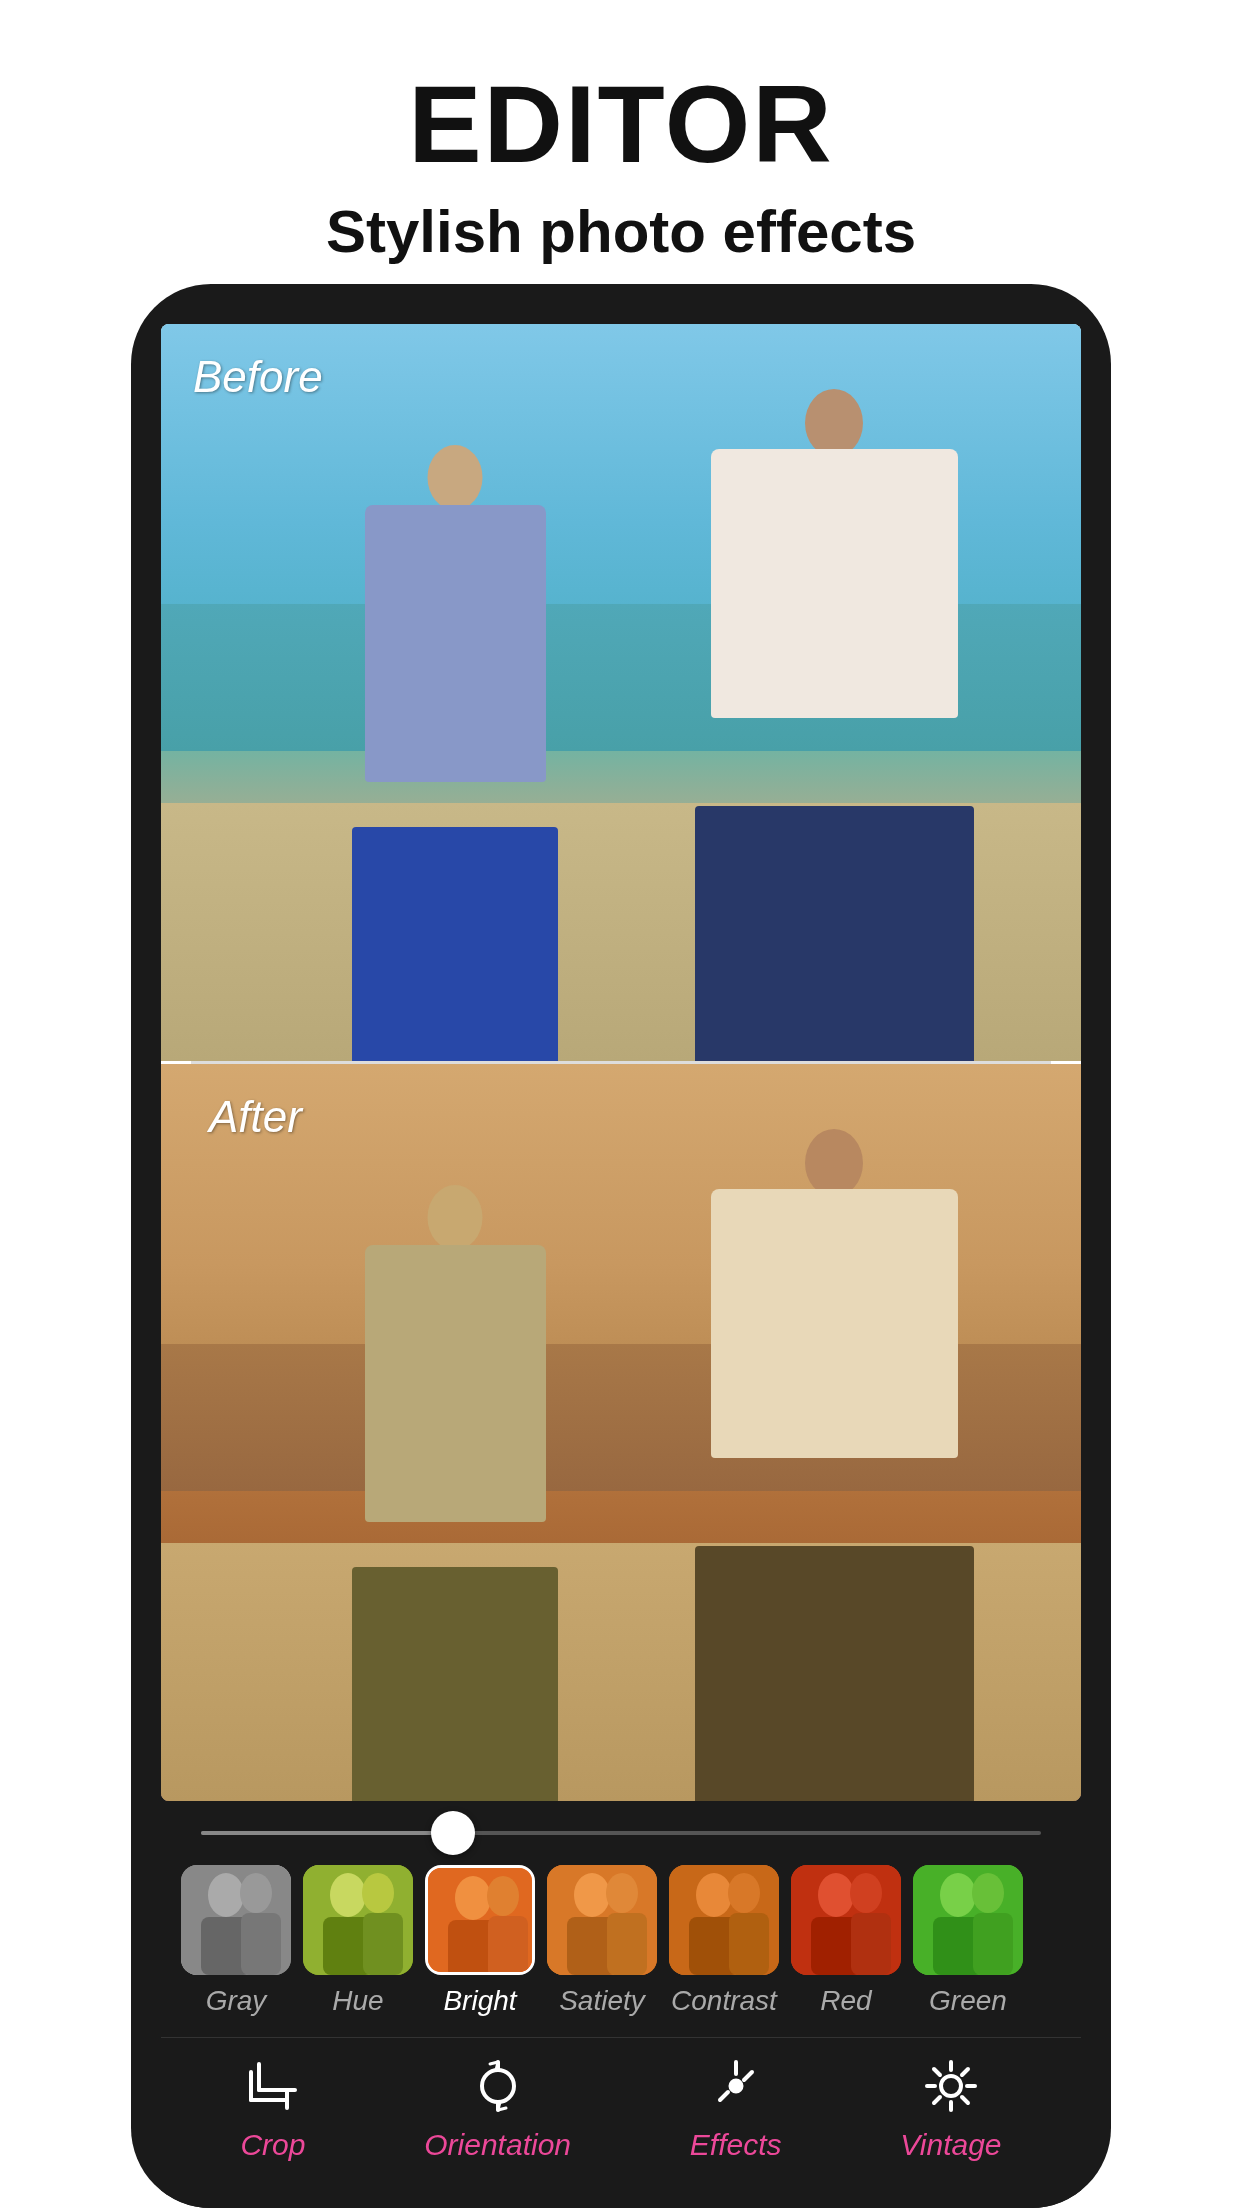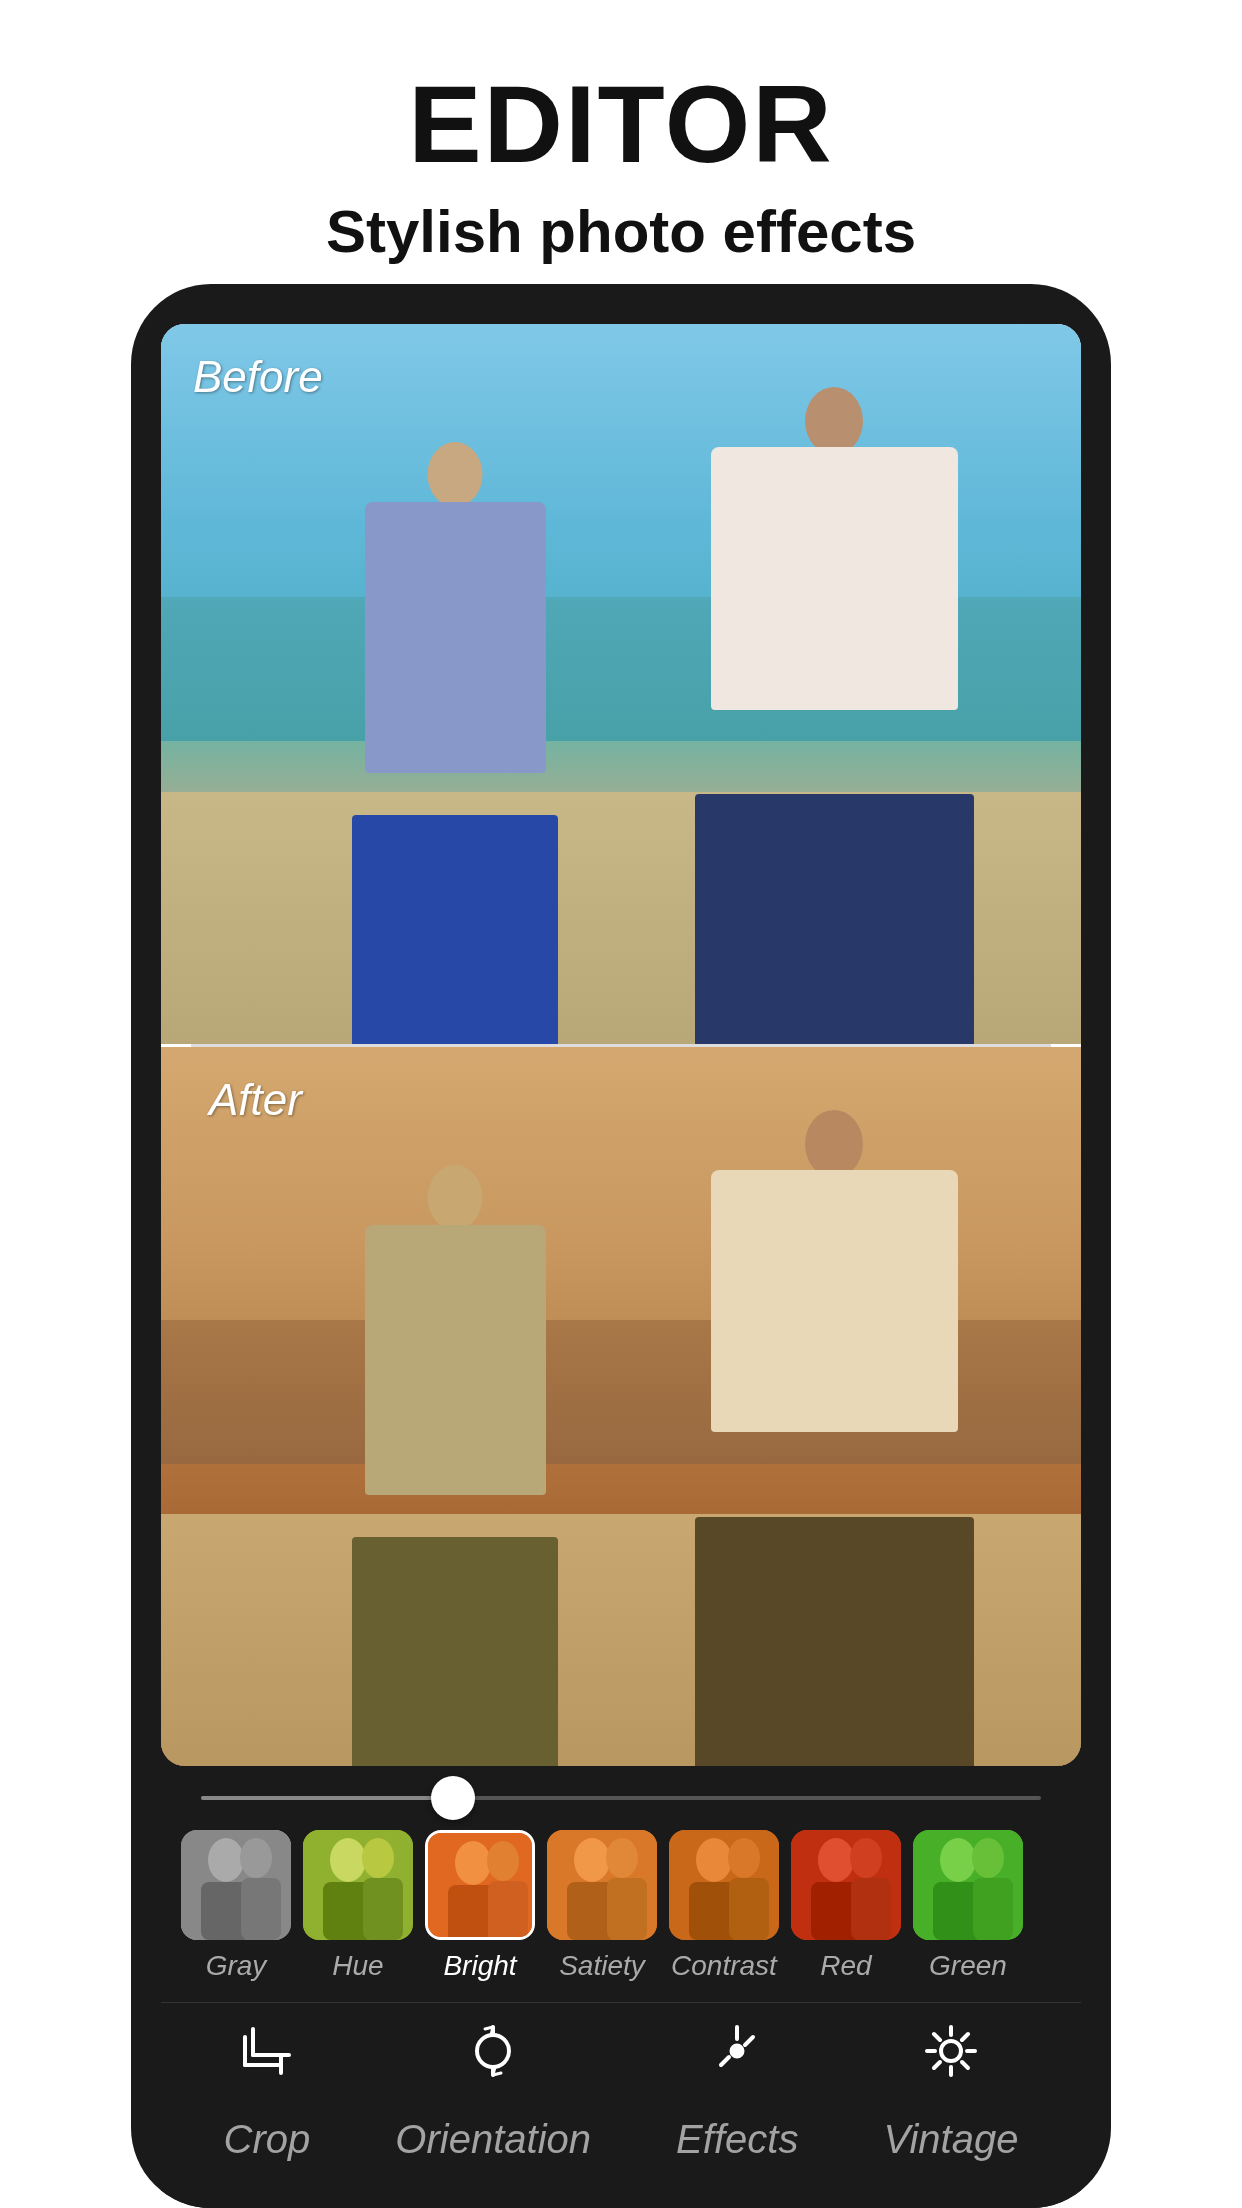--- a/index.html
+++ b/index.html
@@ -40,21 +40,21 @@
       border-radius: 80px;
       padding: 40px 30px 0 30px;
       flex: 1;
       display: flex;
       flex-direction: column;
       overflow: hidden;
     }
 
     .photo-area {
       background: #ffffff;
-      border-radius: 24px;
+      border-radius: 8px;
       overflow: hidden;
       flex: 1;
       display: flex;
       flex-direction: column;
     }
 
     .photo-before {
       flex: 1;
       position: relative;
       overflow: hidden;
@@ -213,23 +213,22 @@
     }
 
     .toolbar-item {
       display: flex;
       flex-direction: column;
       align-items: center;
       gap: 14px;
     }
 
     .toolbar-label {
-      font-size: 40px;
-      color: #a3a3a3;
-      margin-top: 24px;
+      font-size: 30px;
+      color: #ec4899;
     }
 
     
     .icon-svg {
       width: 56px;
       height: 56px;
       fill: none;
       stroke: white;
       stroke-width: 3;
     }

